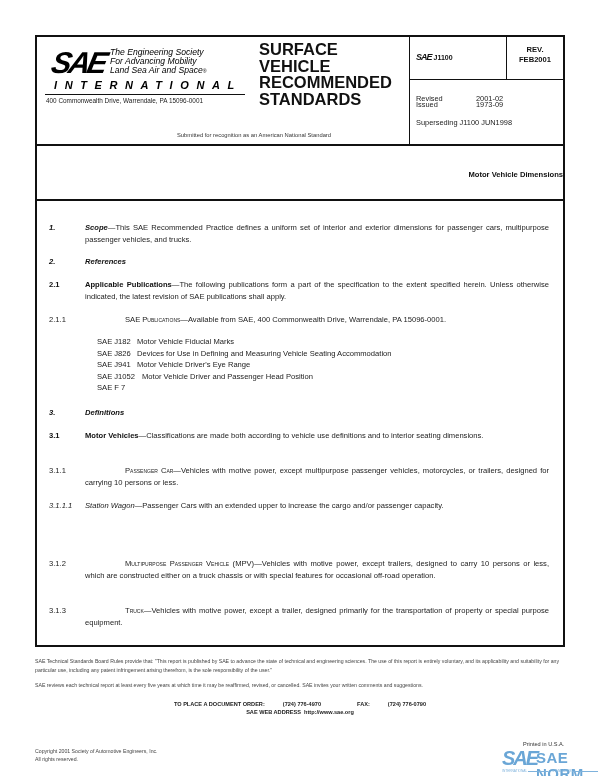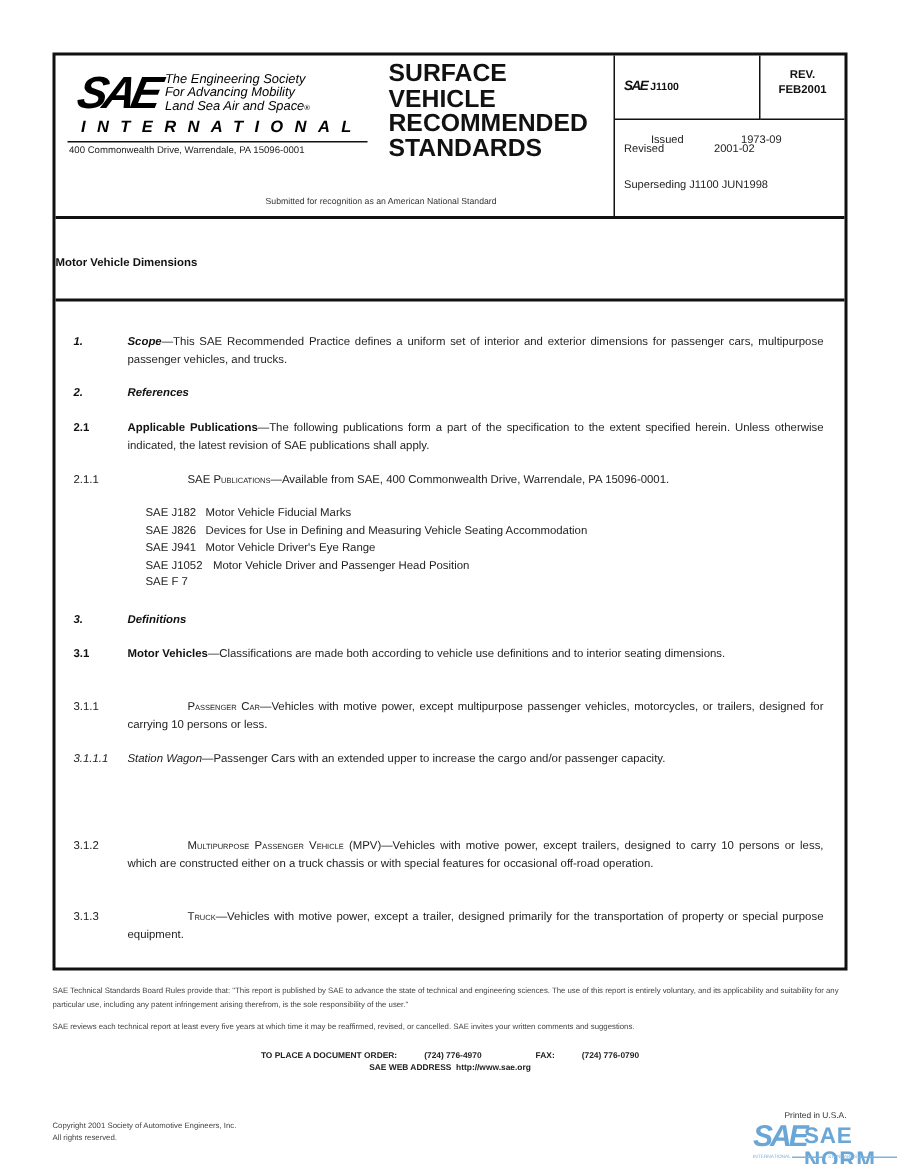--- a/index.html
+++ b/index.html
@@ -30,21 +30,21 @@
   .doc-num .mini-sae { font-style: italic; font-size: 9px; letter-spacing: -1px; margin-right: 2px; }
   .hdr-rev { position: absolute; left: 470px; top: 0; width: 56px; height: 42px; border-bottom: 1.5px solid #111;
              text-align: center; font-weight: bold; font-size: 7.6px; line-height: 10px; }
   .hdr-rev .rev-l { display: block; margin-top: 8px; }
   .hdr-dates { position: absolute; left: 373px; top: 43px; width: 153px; height: 64px; }
   .date-row { position: absolute; left: 6px; font-size: 7.4px; color: #222; }
   .date-row .dv { position: absolute; left: 60px; white-space: nowrap; }
   .superseding { position: absolute; left: 6px; top: 38px; font-size: 7.4px; color: #222; white-space: nowrap; }
   
   .title-band { position: absolute; left: 0; top: 109px; width: 526px; height: 53px; border-bottom: 2px solid #111;
-                text-align: left; }
+                text-align: right; }
   .doc-title { display: inline-block; margin-top: 24px; font-weight: bold; font-size: 7.6px; }
   
   .body { position: absolute; left: 0; top: 164px; width: 526px; height: 444px; font-size: 7.6px; color: #222; }
   .sec { position: absolute; left: 12px; width: 500px; line-height: 11.5px; }
   .num { position: absolute; left: 0; top: 0; }
   .txt { margin-left: 36px; display: block; text-align: justify; }
   .b { font-weight: bold; color: #111; }
   .bi { font-weight: bold; font-style: italic; color: #111; }
   .i { font-style: italic; }
   .sc { font-variant: small-caps; padding-left: 40px; }
@@ -93,21 +93,21 @@
     <div class="hdr-mid-top">
       <div class="doc-num">
         <span class="mini-sae">SAE</span><span>J1100</span>
       </div>
     </div>
     <div class="hdr-rev">
       <span class="rev-l">REV.</span>
       <span>FEB2001</span>
     </div>
     <div class="hdr-dates">
-      <div class="date-row" style="top:8px;margin-left:18px;">
+      <div class="date-row" style="top:20px;">
         <span>Issued</span>
         <span class="dv">1973-09</span>
       </div>
       <div class="date-row" style="top:14px;">
         <span>Revised</span>
         <span class="dv">2001-02</span>
       </div>
       <div class="superseding">Superseding J1100 JUN1998</div>
     </div>
   </div>

